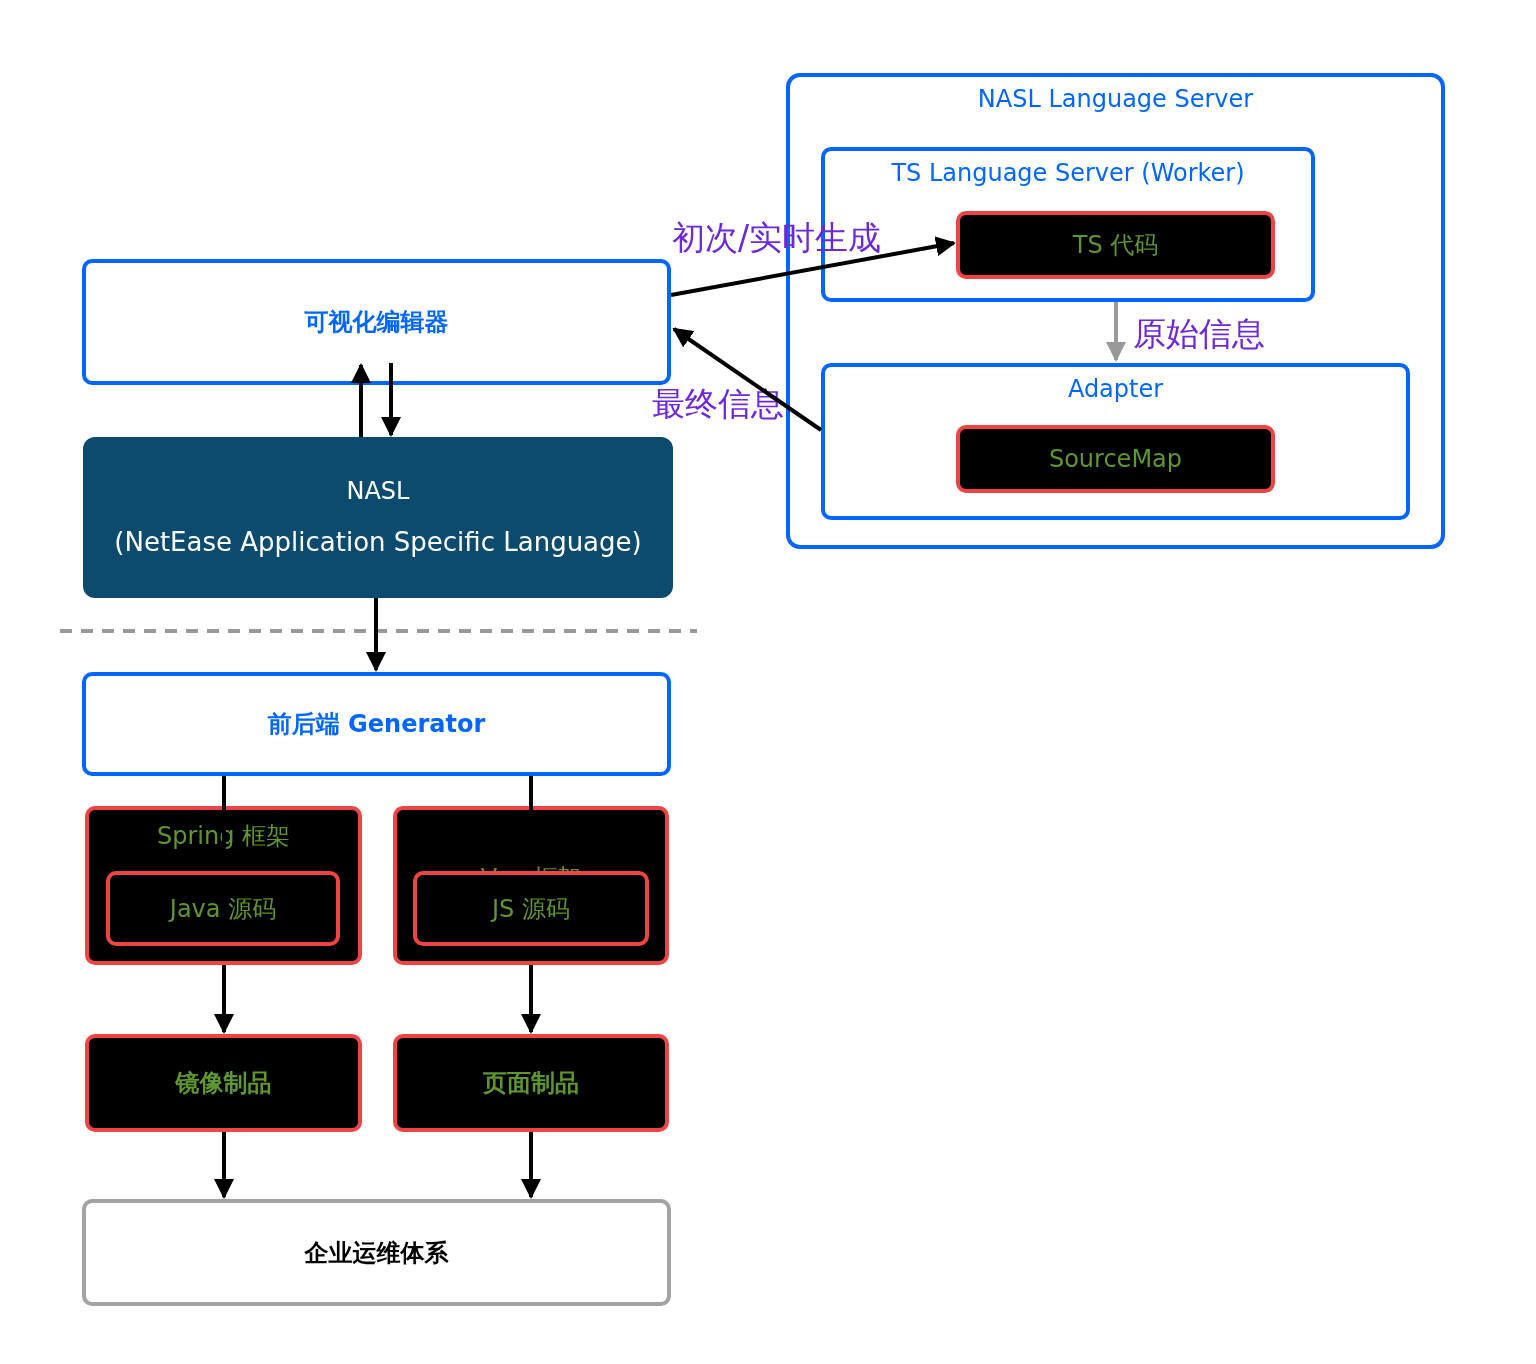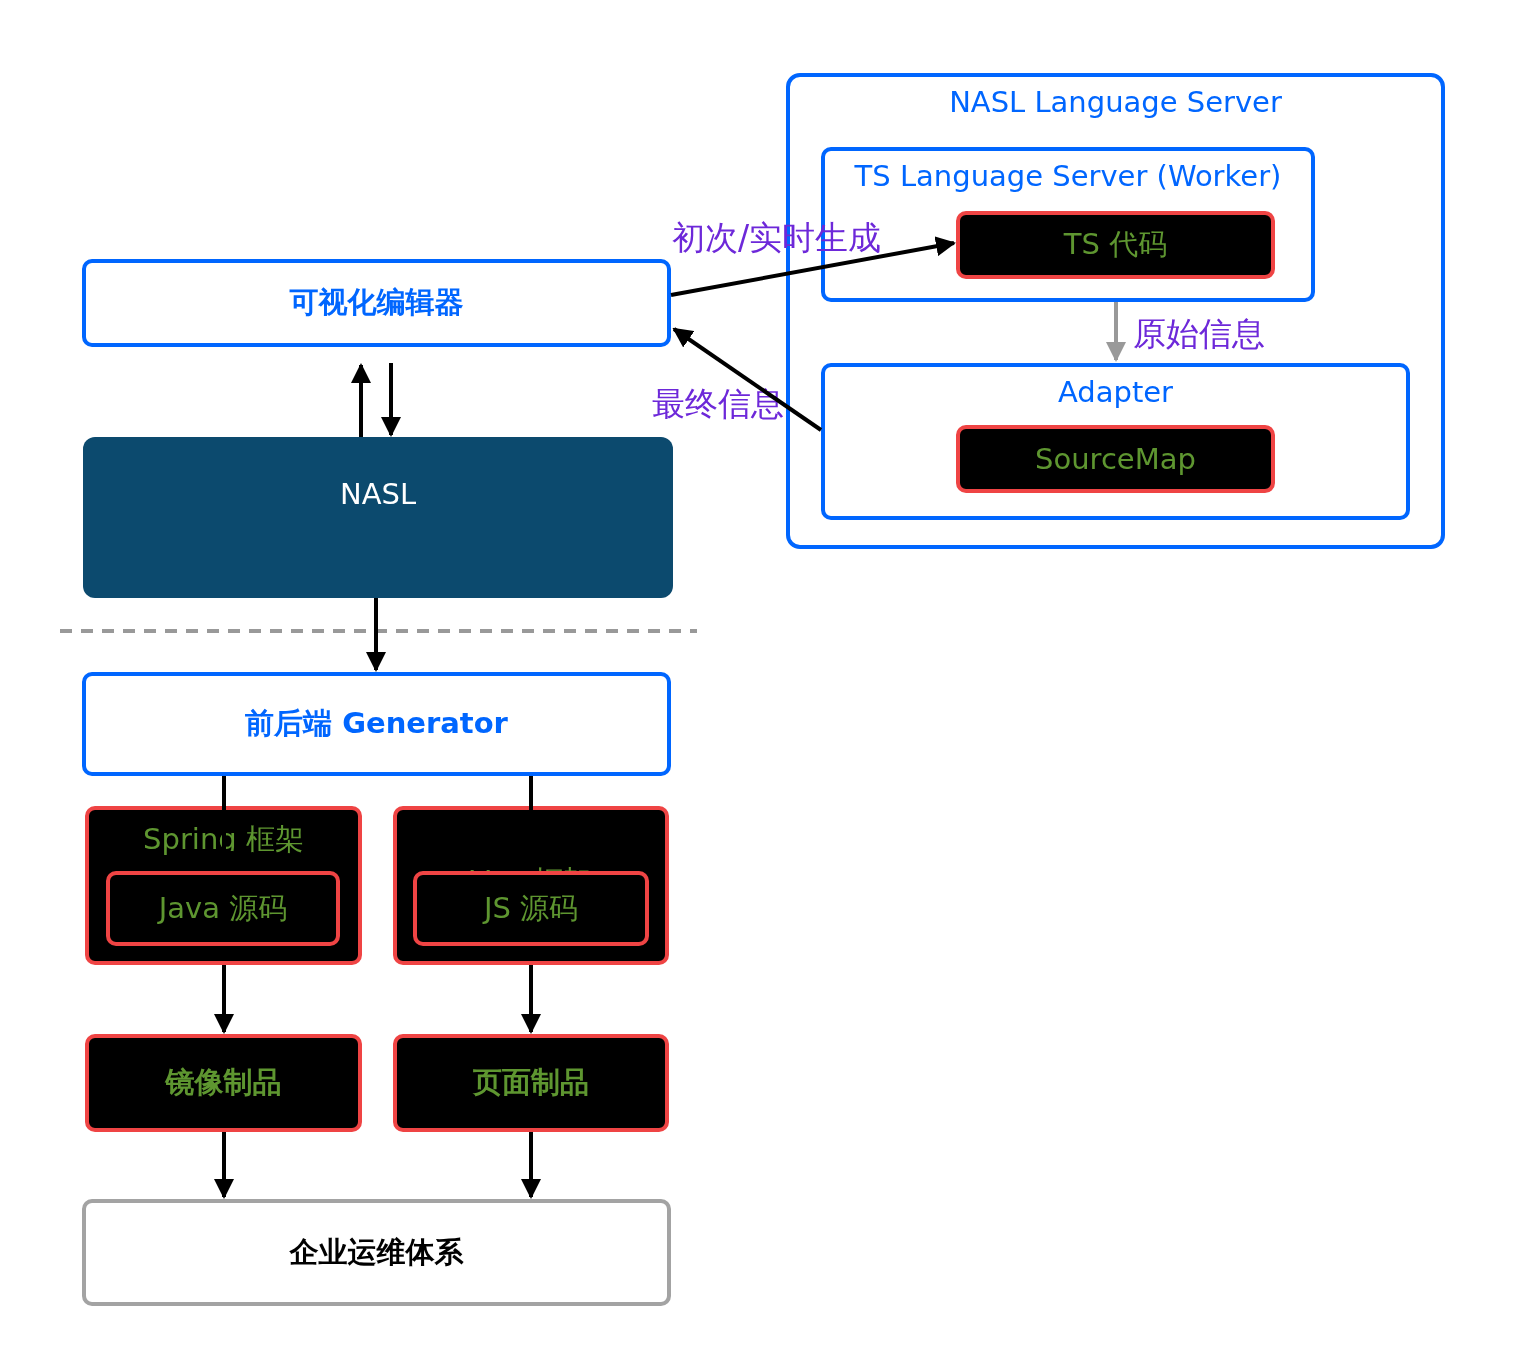--- a/index.html
+++ b/index.html
@@ -5,21 +5,21 @@
   html, body { margin: 0; padding: 0; background: #ffffff; }
   body { width: 1536px; height: 1364px; position: relative; overflow: hidden;
          font-family: "DejaVu Sans", "Liberation Sans", sans-serif; }
   .box { position: absolute; box-sizing: border-box; border-radius: 10px; }
   .blue { border: 4px solid #0066ff; color: #0066ff; background: #fff; }
   .green { border: 4px solid #ef4444; color: #5e9630; background: #000000; }
   .black { border: 4px solid #a3a3a3; color: #000; background: #fff; }
   .orange { background: #0c4a6e; color: #fff; border-radius: 12px; }
   .lbl { position: absolute; left: 0; right: 0; text-align: center; white-space: nowrap; }
   .center { display: flex; align-items: center; justify-content: center; }
-  .t34 { font-size: 29px; }
+  .t34 { font-size: 24px; }
   .t26 { font-size: 26px; }
   .bold { font-weight: bold; }
   .edge-label { position: absolute; color: #6d28d9; font-size: 33px; white-space: nowrap; }
   svg.overlay { position: absolute; left: 0; top: 0; pointer-events: none; }
 </style>
 </head>
 <body>
 
 <div class="box blue" style="left:786px; top:73px; width:659px; height:476px; border-radius:14px;">
   <div class="lbl t34" style="top:8px;">NASL Language Server</div>
@@ -34,26 +34,27 @@
 </div>
 
 <div class="box blue" style="left:821px; top:363px; width:589px; height:157px;">
   <div class="lbl t34" style="top:8px;">Adapter</div>
 </div>
 
 <div class="box green center t34" style="left:956px; top:425px; width:319px; height:68px;">
   <span>SourceMap</span>
 </div>
 
-<div class="box blue center t34 bold" style="left:82px; top:259px; width:589px; height:88px;">
+<div class="box blue center t34 bold" style="left:82px; top:259px; width:589px; height:126px;">
   <span>可视化编辑器</span>
 </div>
 
 <div class="box orange" style="left:83px; top:437px; width:590px; height:161px;">
   <div class="lbl t34" style="top:40px;">NASL</div>
+  <div class="lbl t26" style="top:90px;">(NetEase Application Specific Language)</div>
 </div>
 
 <div class="box blue center t34 bold" style="left:82px; top:672px; width:589px; height:104px;">
   <span>前后端 Generator</span>
 </div>
 
 <div class="box green" style="left:85px; top:806px; width:277px; height:159px;">
   <div class="lbl t34" style="top:10px;">Spring 框架</div>
 </div>
 <div class="box green center t34" style="left:106px; top:871px; width:234px; height:75px;">

